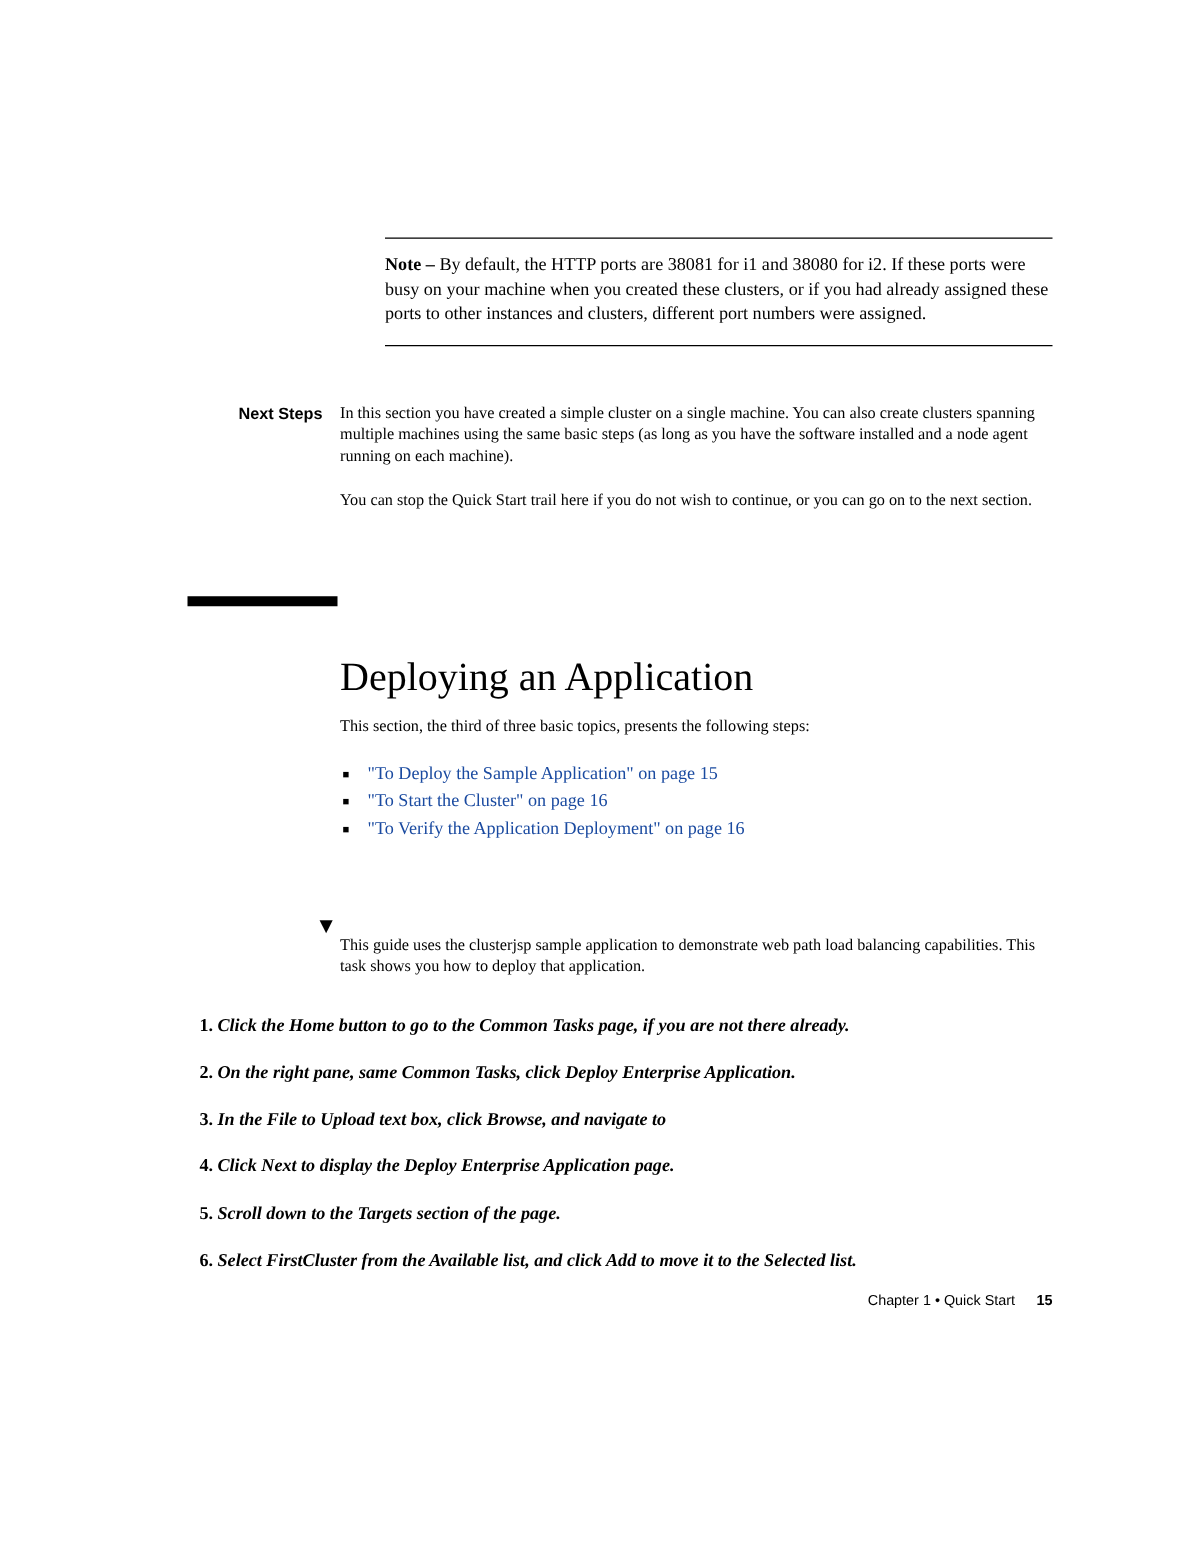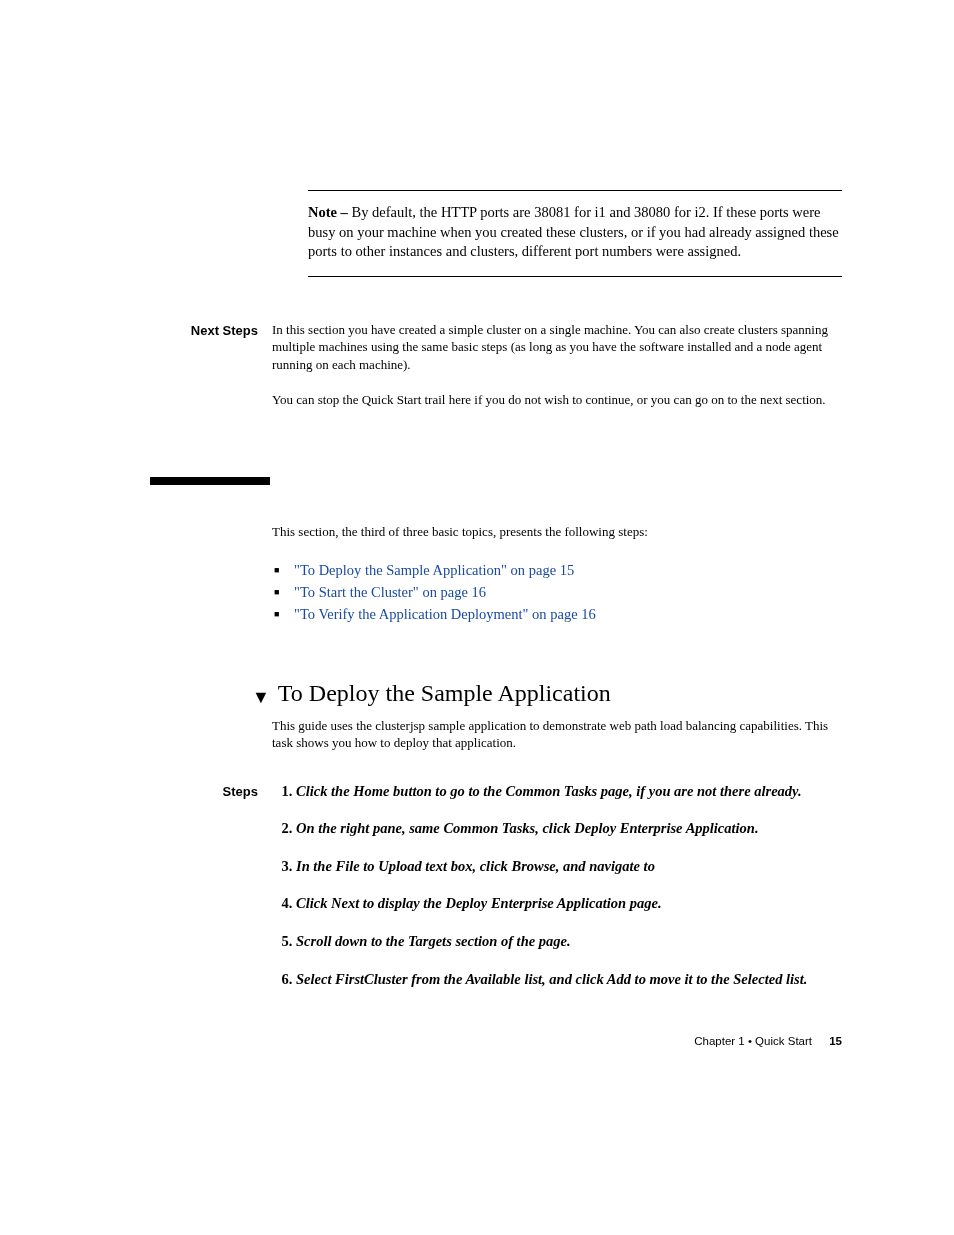--- a/index.html
+++ b/index.html
@@ -162,38 +162,37 @@
     <div class="label-col">Next Steps</div>
     <div>
       <p class="para">In this section you have created a simple cluster on a single machine. You can also create clusters spanning multiple machines using the same basic steps (as long as you have the software installed and a node agent running on each machine).</p>
       <p class="para">You can stop the Quick Start trail here if you do not wish to continue, or you can go on to the next section.</p>
     </div>
   </div>
 
   <div class="section-rule"></div>
 
   <div class="content-col">
+    <h1 class="section-title">Deploying an Application</h1>
     <p class="para" style="margin-bottom:20px;">This section, the third of three basic topics, presents the following steps:</p>
     <ul class="toc-list">
       <li><a href="#">"To Deploy the Sample Application" on page 15</a></li>
       <li><a href="#">"To Start the Cluster" on page 16</a></li>
       <li><a href="#">"To Verify the Application Deployment" on page 16</a></li>
     </ul>
   </div>
 
   <div class="subsection-row" style="margin-left:102px;">
     <span class="triangle">▼</span>
-    <h2 class="subsection-title">To Deploy the Sample Application</h2>
   </div>
   <div class="content-col">
     <p class="para">This guide uses the clusterjsp sample application to demonstrate web path load balancing capabilities. This task shows you how to deploy that application.</p>
   </div>
 
   <div class="steps-row">
-    <div class="label-col">Steps</div>
     <ol class="steps-list">
       <li><span class="step-body">Click the Home button to go to the Common Tasks page, if you are not there already.</span></li>
       <li><span class="step-body">On the right pane, same Common Tasks, click Deploy Enterprise Application.</span></li>
       <li>
         <span class="step-body">In the File to Upload text box, click Browse, and navigate to</span>
       </li>
       <li><span class="step-body">Click Next to display the Deploy Enterprise Application page.</span></li>
       <li><span class="step-body">Scroll down to the Targets section of the page.</span></li>
       <li><span class="step-body">Select FirstCluster from the Available list, and click Add to move it to the Selected list.</span></li>
     </ol>

